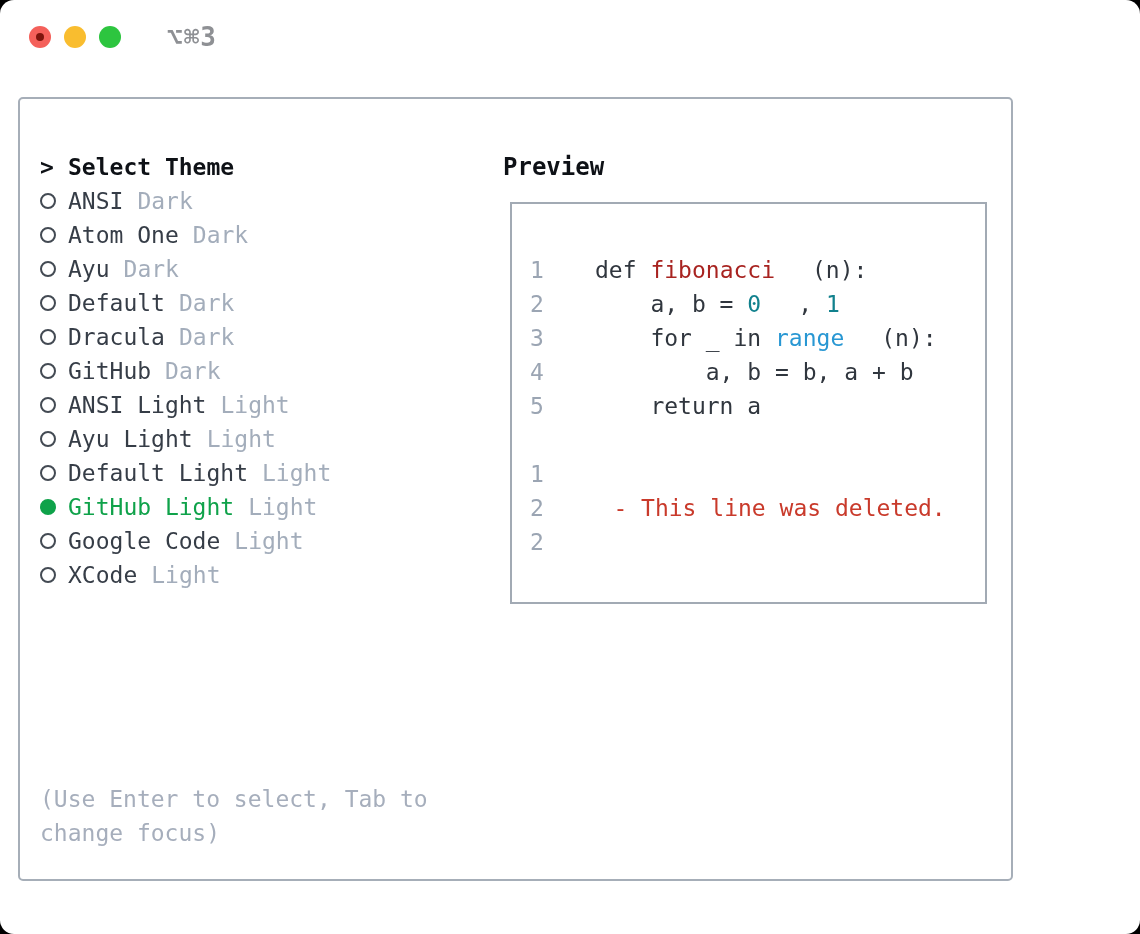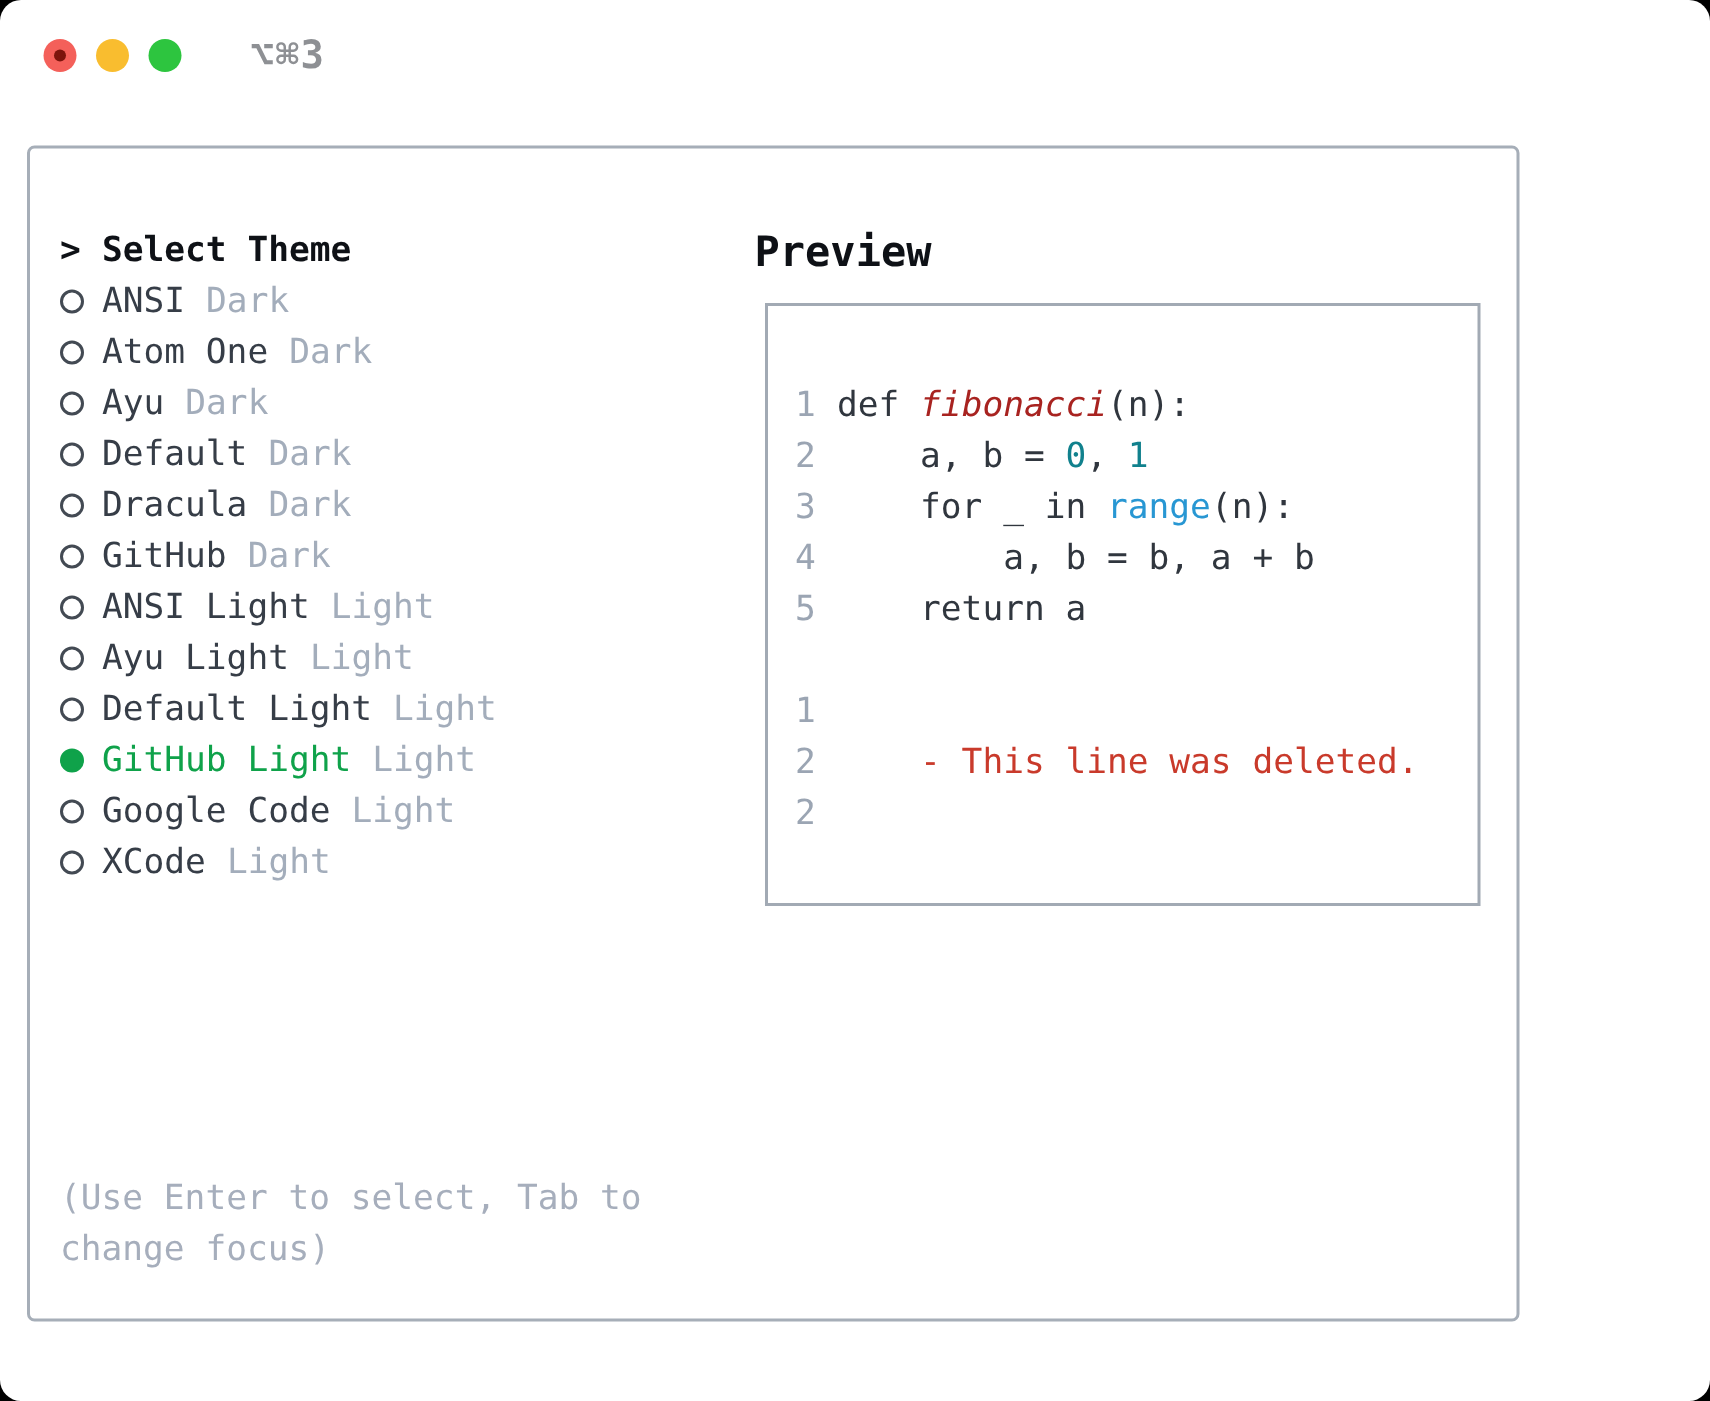--- a/index.html
+++ b/index.html
@@ -44,31 +44,31 @@
   .name{color:var(--itemText);}
   .variant{color:var(--mutedText);margin-left:14px;}
   .sel .name{color:var(--accentGreen);}
   .themes{position:absolute;left:20px;top:51px;}
   .apply{position:absolute;left:20px;top:527px;}
   .hint{position:absolute;left:20px;top:663px;color:var(--hintText);margin-top:20px;}
   .hint .row{color:var(--hintText);}
   
   .preview-header{
     position:absolute;left:483px;top:51px;height:34px;display:flex;align-items:center;
-    font-size:28px;font-weight:bold;color:var(--headerText);
+    font-size:24px;font-weight:bold;color:var(--headerText);
   }
   .preview-box{
     position:absolute;left:490px;top:103px;width:477px;height:402px;
     border:2px solid var(--previewBorder);background:var(--window-bg);
     padding:49px 0 0 18px;overflow:hidden;
   }
   .codeline{height:34px;display:flex;align-items:center;font-size:23px;white-space:pre;}
   .ln{display:inline-block;width:28px;color:var(--gutter);}
-  .seg-code{color:var(--codeText);}
-  .seg-func{color:var(--funcRed);font-style:italic;}
+  .seg-code{color:var(--codeText);margin-left:37px;}
+  .seg-func{color:var(--funcRed);}
   .seg-call{color:var(--callBlue);}
   .seg-num{color:var(--numTeal);}
   .seg-context{color:var(--contextGray);}
   .seg-deleted{color:var(--deletedRed);}
   .seg-added{color:var(--addedGreen);}
 </style>
 </head>
 <body>
 
 <div class="window">

